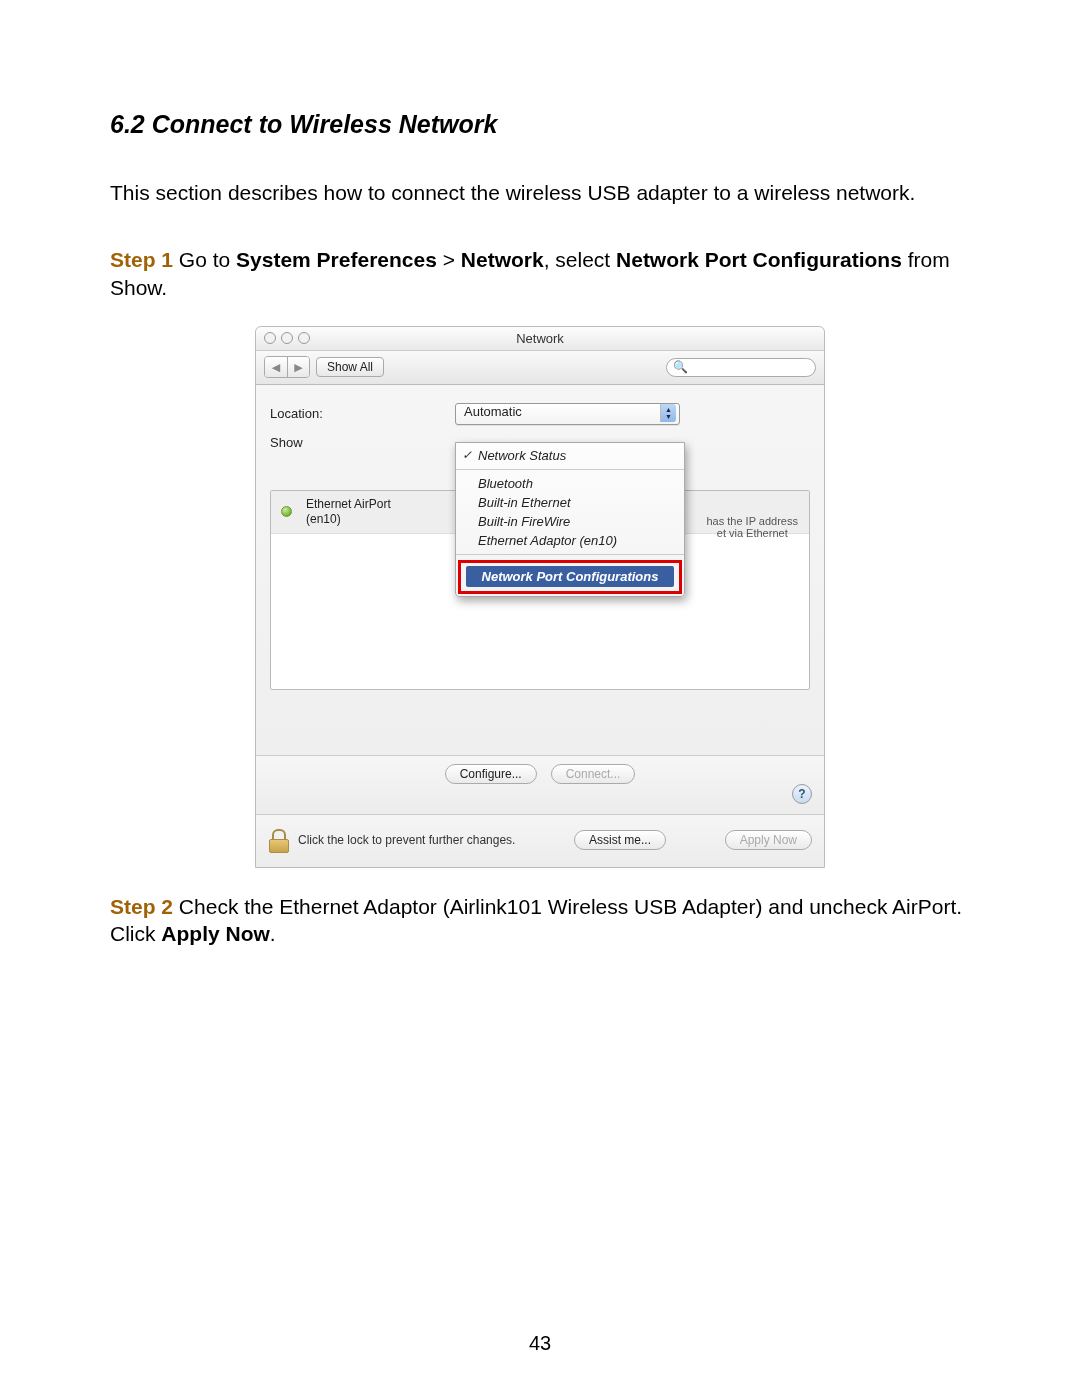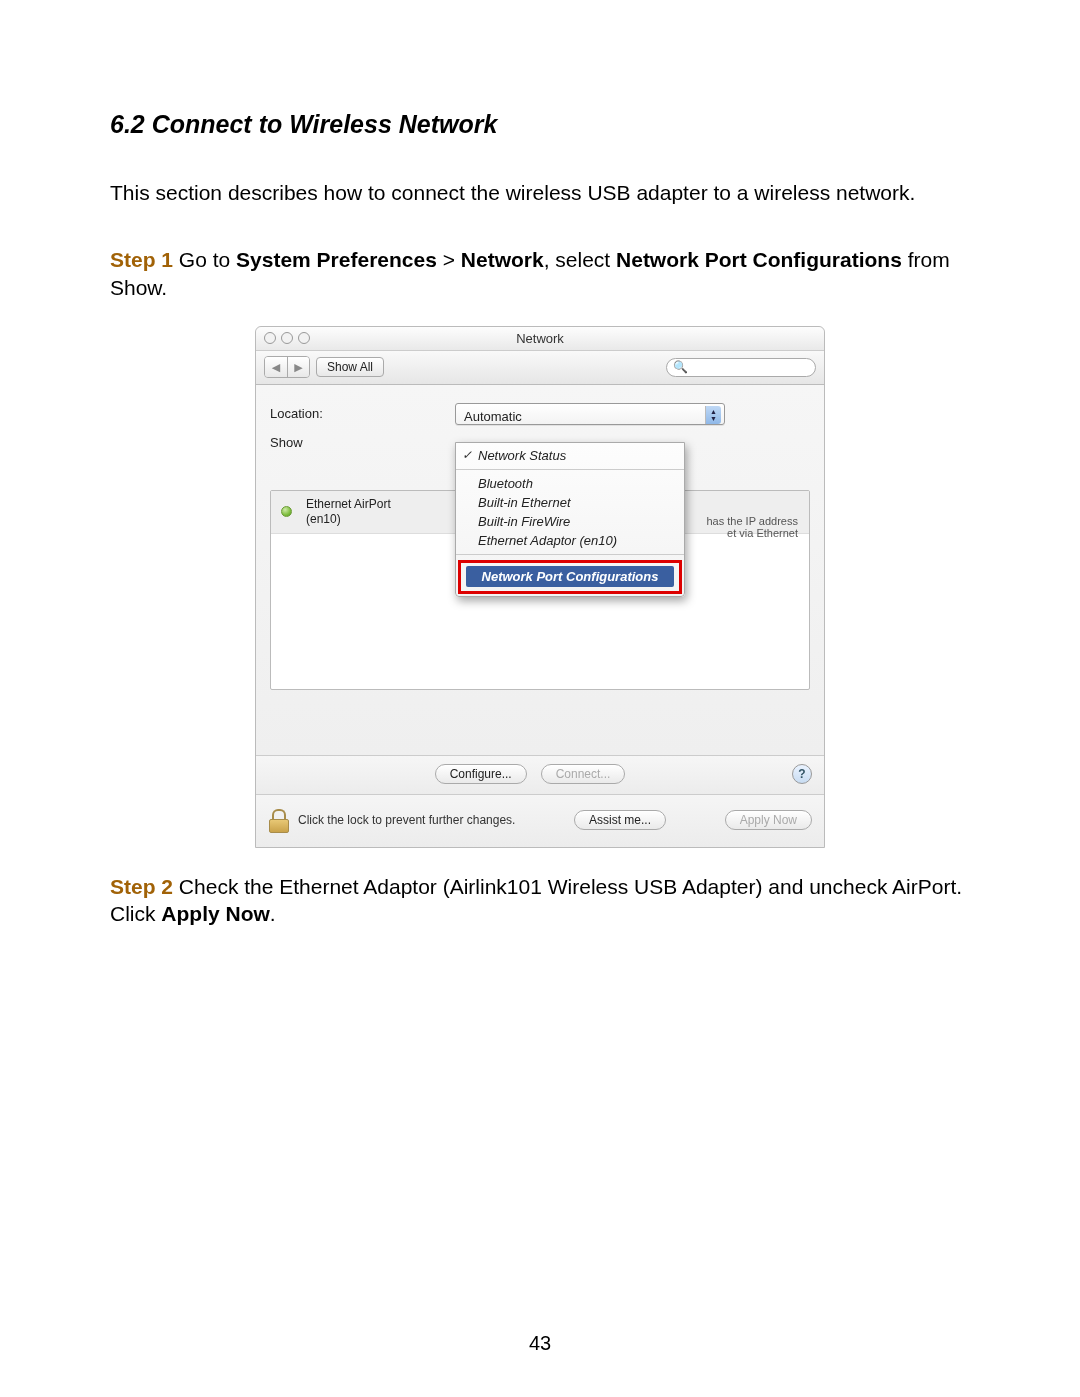--- a/index.html
+++ b/index.html
@@ -72,24 +72,24 @@
   .navbtn { width:22px; height:20px; display:flex;align-items:center;justify-content:center; background:linear-gradient(#fff,#e8e8e8); color:#888; font-size:11px;}
   .navbtn + .navbtn { border-left:1px solid #aaa;}
   .showall-btn { padding:2px 10px; border:1px solid #aaa; border-radius:4px; background:linear-gradient(#fff,#e8e8e8); font-size:12px;}
   .search { margin-left:auto; width:150px; height:19px; border:1px solid #aaa; border-radius:10px; background:#fff; display:flex; align-items:center; padding:0 6px; color:#888; font-size:12px;}
 
   .content { padding: 18px 14px 10px 14px; background: linear-gradient(#f6f6f6,#efefef); position:relative; min-height:370px;}
 
   .formrow { display:flex; align-items:center; margin-bottom:10px; }
   .formlabel { width:185px; text-align:left; padding-right:8px; font-size:13px;}
   .select {
-    display:flex; align-items:flex-end; justify-content:space-between;
+    display:flex; align-items:flex-start; justify-content:space-between;
     height:22px; border:1px solid #999; border-radius:3px;
     background:linear-gradient(#fff,#f3f3f3);
-    padding: 0 3px 0 8px; font-size:13px; width:270px;
+    padding: 0 3px 12px 8px; font-size:13px; width:225px;
     box-shadow: 0 1px 0 rgba(0,0,0,0.08);
   }
   .select .arrows {
     width:16px; height:18px; border-left:1px solid #bbb;
     background:linear-gradient(#bfd8f5,#8fb8e8);
     border-radius: 0 3px 3px 0;
     display:flex; flex-direction:column; align-items:center; justify-content:center;
     font-size:7px; color:#224; line-height:7px;
   }
 
@@ -114,25 +114,25 @@
   }
   .redbox{ border:3px solid #d00; padding:3px 2px 1px 2px; margin:5px 2px 2px 2px; }
 
   .listpanel {
     margin: 6px 0 0 0; border:1px solid #bbb; background:#fff;
     height:200px; border-radius:2px; overflow:hidden;
   }
   .listrow { display:flex; align-items:center; padding:6px 10px; background:#eee; border-bottom:1px solid #ddd;}
   .statusdot{ width:11px; height:11px; border-radius:50%; background:radial-gradient(circle at 35% 30%, #cfe9a8, #7fbf3f 60%, #5a9428); border:1px solid #6a9a34; margin-right:14px;}
   .adapter-text{ font-size:12px; line-height:1.25;}
-  .sidetext { position:absolute; right:26px; top:130px; font-size:11px; color:#555; text-align:right;}
+  .sidetext { position:absolute; right:26px; top:130px; font-size:11px; color:#555; text-align:center;}
   .aquaBtn { padding:2px 14px; border:1px solid #aaa; border-radius:11px; background:linear-gradient(#fff,#eaeaea); font-size:12px; box-shadow: inset 0 1px 0 #fff;}
   .aquaBtn.disabled{ color:#aaa; }
   .helpbtn { width:20px; height:20px; border:1px solid #999; border-radius:50%; background:linear-gradient(#eaf3ff,#c8dcf2); color:#356; font-weight:bold; font-size:12px; display:flex;align-items:center;justify-content:center; margin-left:auto;}
-  .configure-row{ display:flex; align-items:center; padding:8px 12px 10px 12px; border-top:1px solid #ccc; background:linear-gradient(#f6f6f6,#ececec);}
+  .configure-row{ display:flex; align-items:center; padding:8px 12px 10px 12px; border-top:1px solid #ccc; background:linear-gradient(#f6f6f6,#ececec);flex-direction:column;}
 
   .footer {
     display:flex; align-items:center; padding:14px 12px 16px 12px;
     background:linear-gradient(#f5f5f5,#ececec);
     border-top:1px solid #ccc;
     gap:10px;
   }
   .lockicon{ width:20px; height:22px; position:relative; }
   .lockicon::before{content:""; position:absolute; left:4px; top:0; width:10px; height:10px; border:2px solid #a88c4a; border-bottom:none; border-radius:6px 6px 0 0;}
   .lockicon::after{content:""; position:absolute; left:1px; top:10px; width:18px; height:12px; background:linear-gradient(#e8c875,#c9a24a); border:1px solid #a88c4a; border-radius:2px;}

